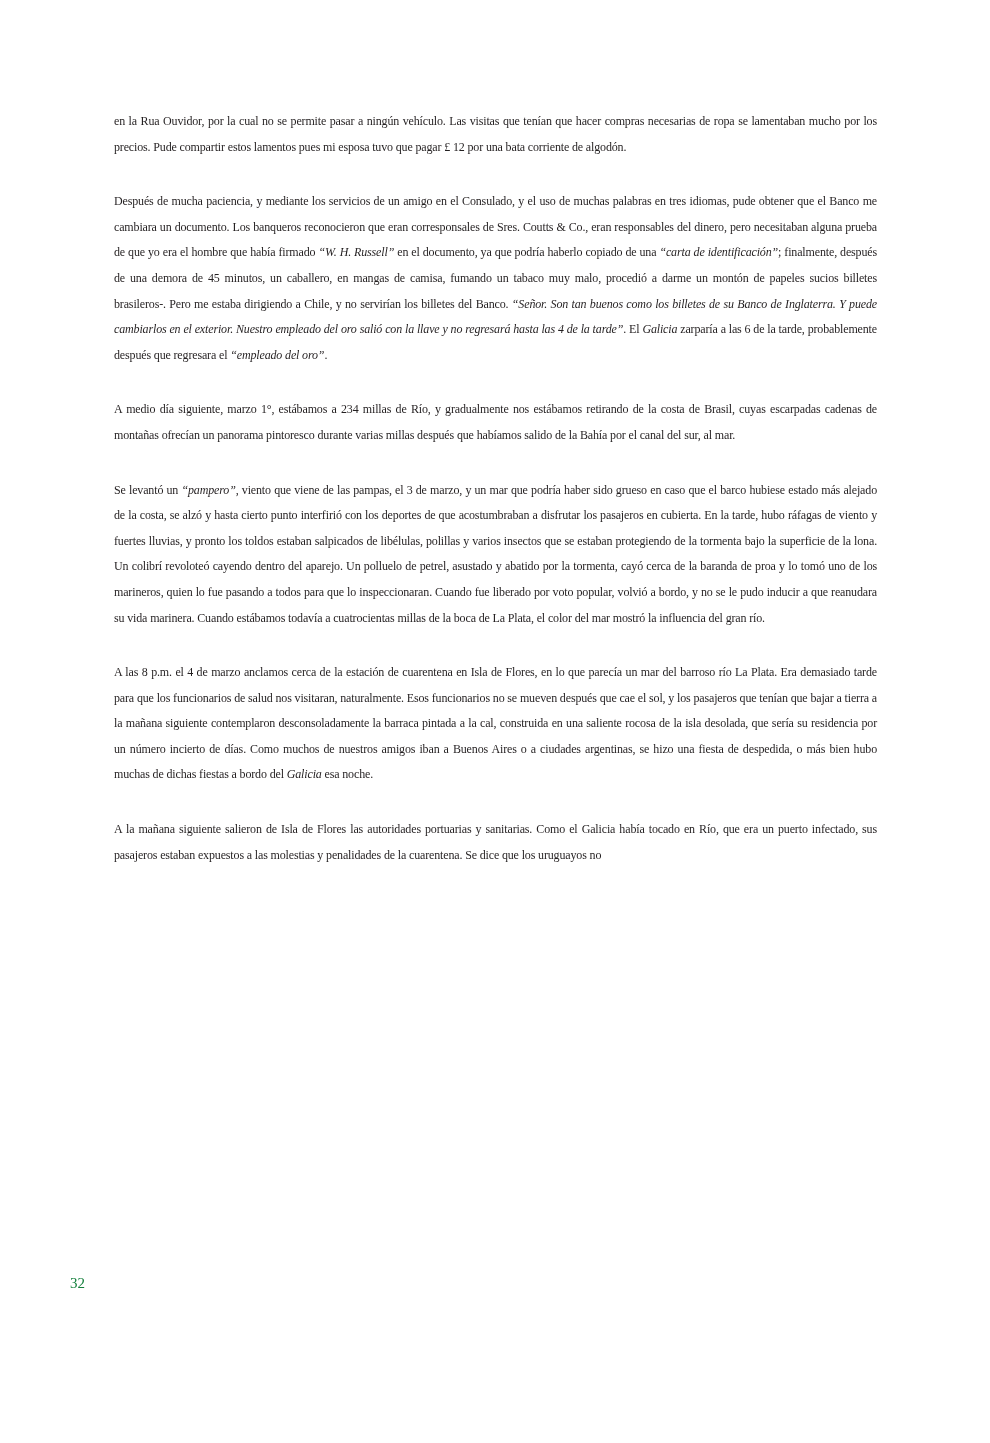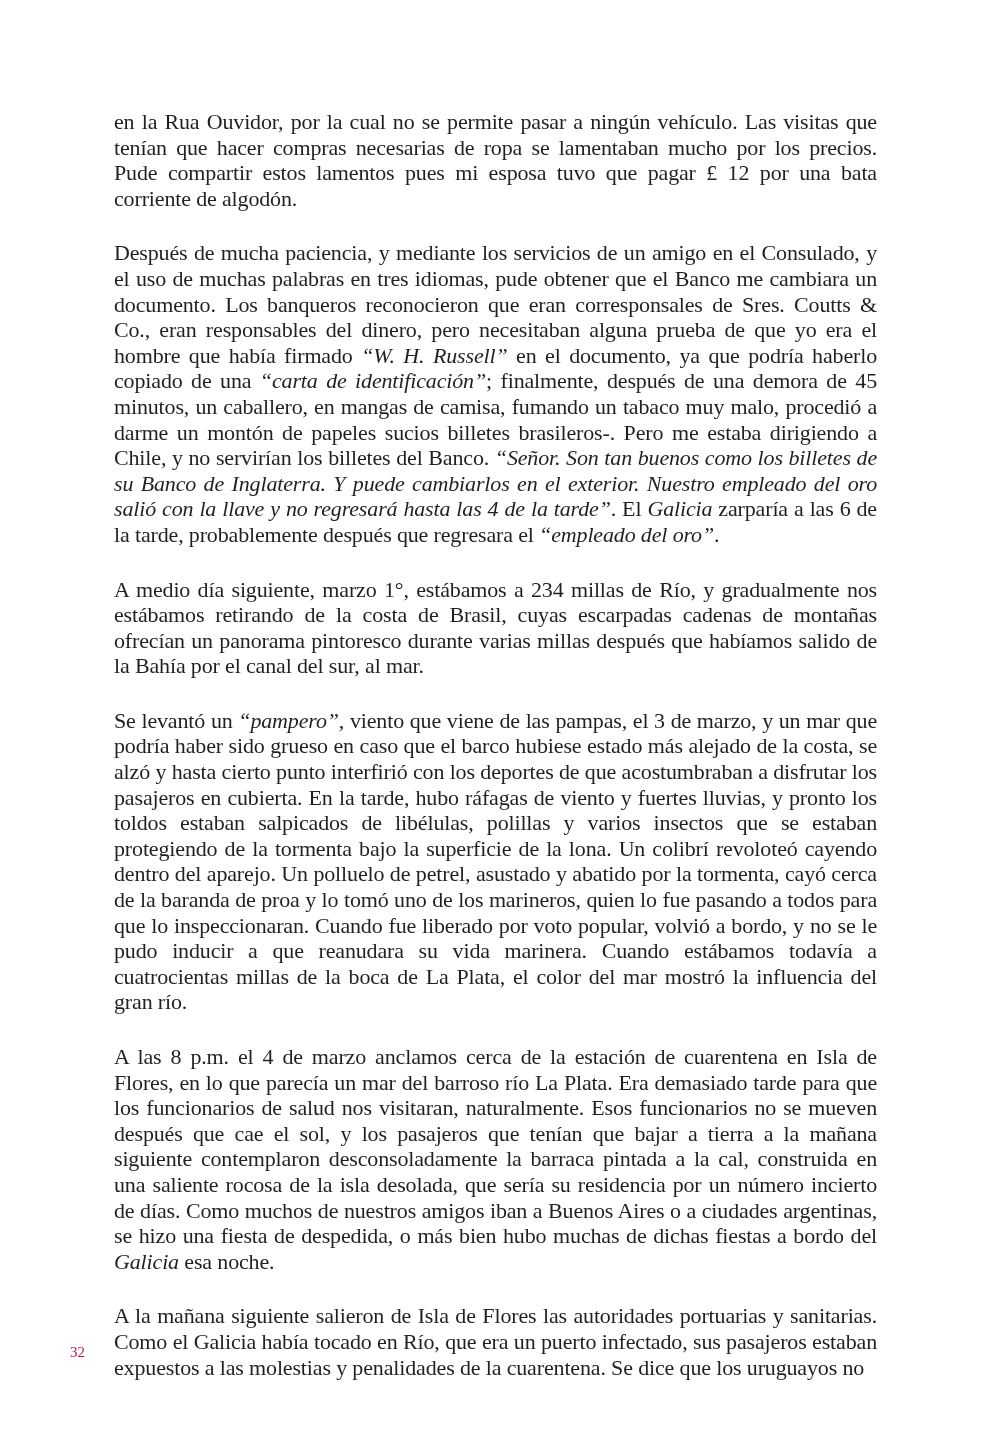--- a/index.html
+++ b/index.html
@@ -16,35 +16,35 @@
       font-family: "Liberation Serif", "DejaVu Serif", serif;
     }
     .page-body {
       position: absolute;
       left: 114px;
       top: 109px;
       width: 763px;
     }
     .para {
       margin: 0 0 29px 0;
-      font-size: 22px;
+      font-size: 12px;
       line-height: 25.6px;
       text-align: justify;
       letter-spacing: -0.15px;
     }
     .para:last-child { margin-bottom: 4px; }
     .para em {
     }
     .page-number {
       position: absolute;
       left: 70px;
-      top: 1343px;
+      top: 1274px;
       font-size: 15px;
       line-height: 18px;
-      color: #be185d;
+      color: #15803d;
     }
   </style>
 </head>
 <body>
 
 <div class="page-body">
   <p class="para"><span>en la Rua Ouvidor, por la cual no se permite  pasar a ningún vehículo.  Las visitas que tenían que hacer compras necesarias de ropa se lamentaban mucho por los precios. Pude compartir estos lamentos pues mi esposa tuvo que pagar £ 12 por una bata corriente de algodón.</span></p>
   <p class="para"><span>Después de mucha paciencia, y mediante los servicios de un amigo en el Consulado, y el uso de muchas palabras en tres idiomas, pude obtener que el Banco me cambiara un documento. Los banqueros reconocieron que eran corresponsales de Sres. Coutts &amp; Co., eran responsables del dinero, pero necesitaban alguna prueba de que yo era el hombre que había firmado </span><em>“W. H. Russell”</em><span> en el documento, ya que podría haberlo copiado de una </span><em>“carta de identificación”</em><span>; finalmente, después de una demora de 45 minutos, un caballero, en mangas de camisa, fumando un tabaco muy malo, procedió a darme un montón de papeles sucios billetes brasileros-. Pero me estaba dirigiendo a Chile, y no servirían los billetes del Banco. </span><em>“Señor. Son tan buenos como los billetes de su Banco de Inglaterra. Y puede cambiarlos en el exterior. Nuestro empleado del oro salió con la llave y no regresará hasta las 4 de la tarde”</em><span>. El </span><em>Galicia</em><span> zarparía a las 6 de la tarde, probablemente después que regresara el </span><em>“empleado del oro”</em><span>.</span></p>
   <p class="para"><span>A medio día siguiente, marzo 1°, estábamos a 234 millas de Río, y gradualmente nos estábamos retirando de la costa de Brasil, cuyas escarpadas  cadenas de montañas ofrecían un panorama pintoresco durante varias millas después que habíamos salido de la Bahía por el canal del sur, al mar.</span></p>
   <p class="para"><span>Se levantó un </span><em>“pampero”</em><span>, viento que viene de las pampas, el 3 de marzo, y un mar que podría haber sido  grueso en caso que el barco hubiese estado más alejado de la costa, se alzó y hasta cierto punto interfirió con los deportes de que acostumbraban a disfrutar los pasajeros en cubierta. En la tarde, hubo ráfagas de viento y fuertes lluvias, y pronto los toldos estaban salpicados de libélulas, polillas y varios insectos que se estaban protegiendo de la tormenta bajo la superficie de la lona. Un colibrí revoloteó cayendo dentro del aparejo. Un polluelo de petrel, asustado y abatido por la tormenta, cayó cerca de la baranda de proa y lo tomó uno de los marineros, quien lo fue pasando a todos para que lo inspeccionaran. Cuando fue liberado por voto popular, volvió a bordo, y no se le  pudo inducir a que reanudara su vida marinera. Cuando estábamos todavía a cuatrocientas millas de la boca de La Plata, el color del mar mostró la influencia del gran río.</span></p>

